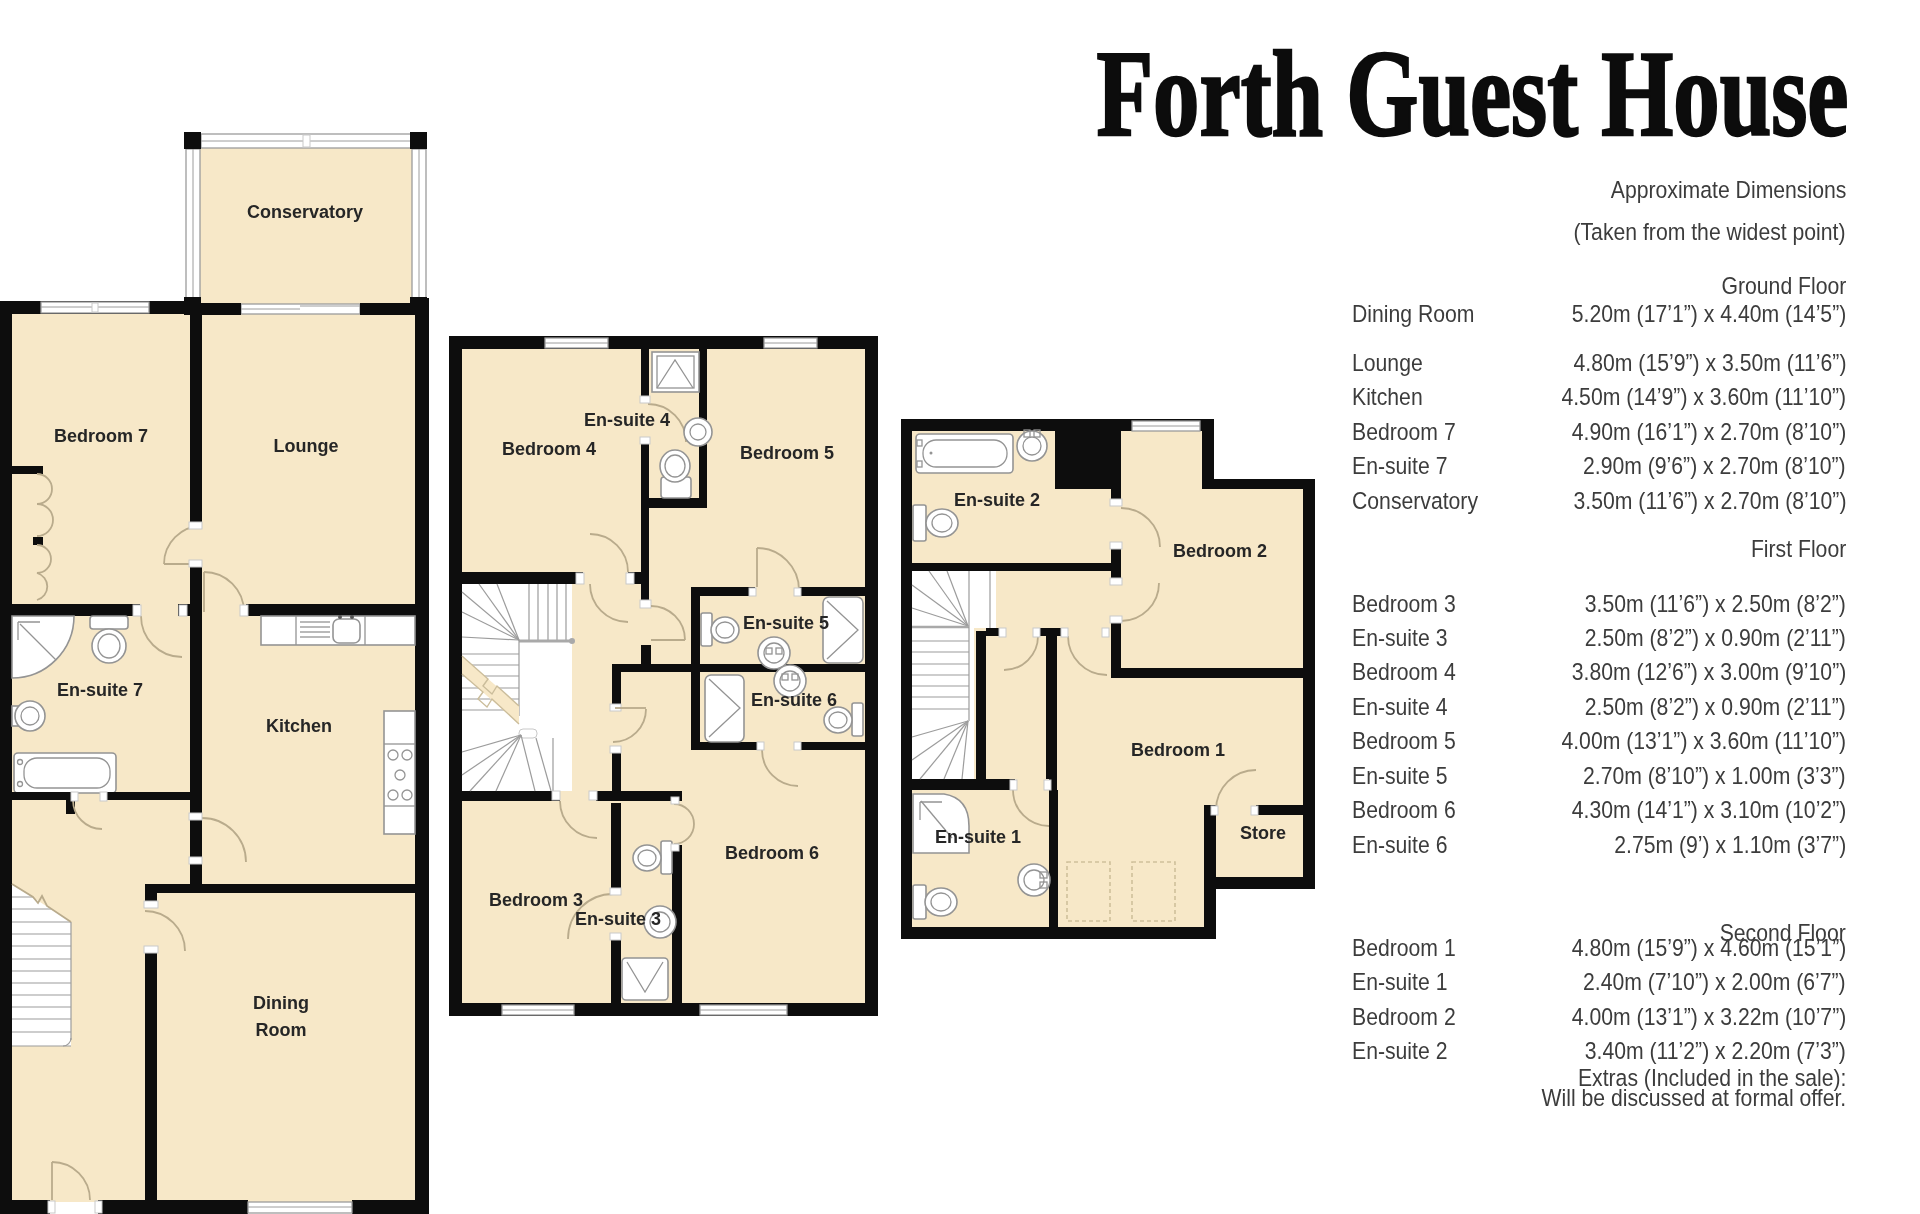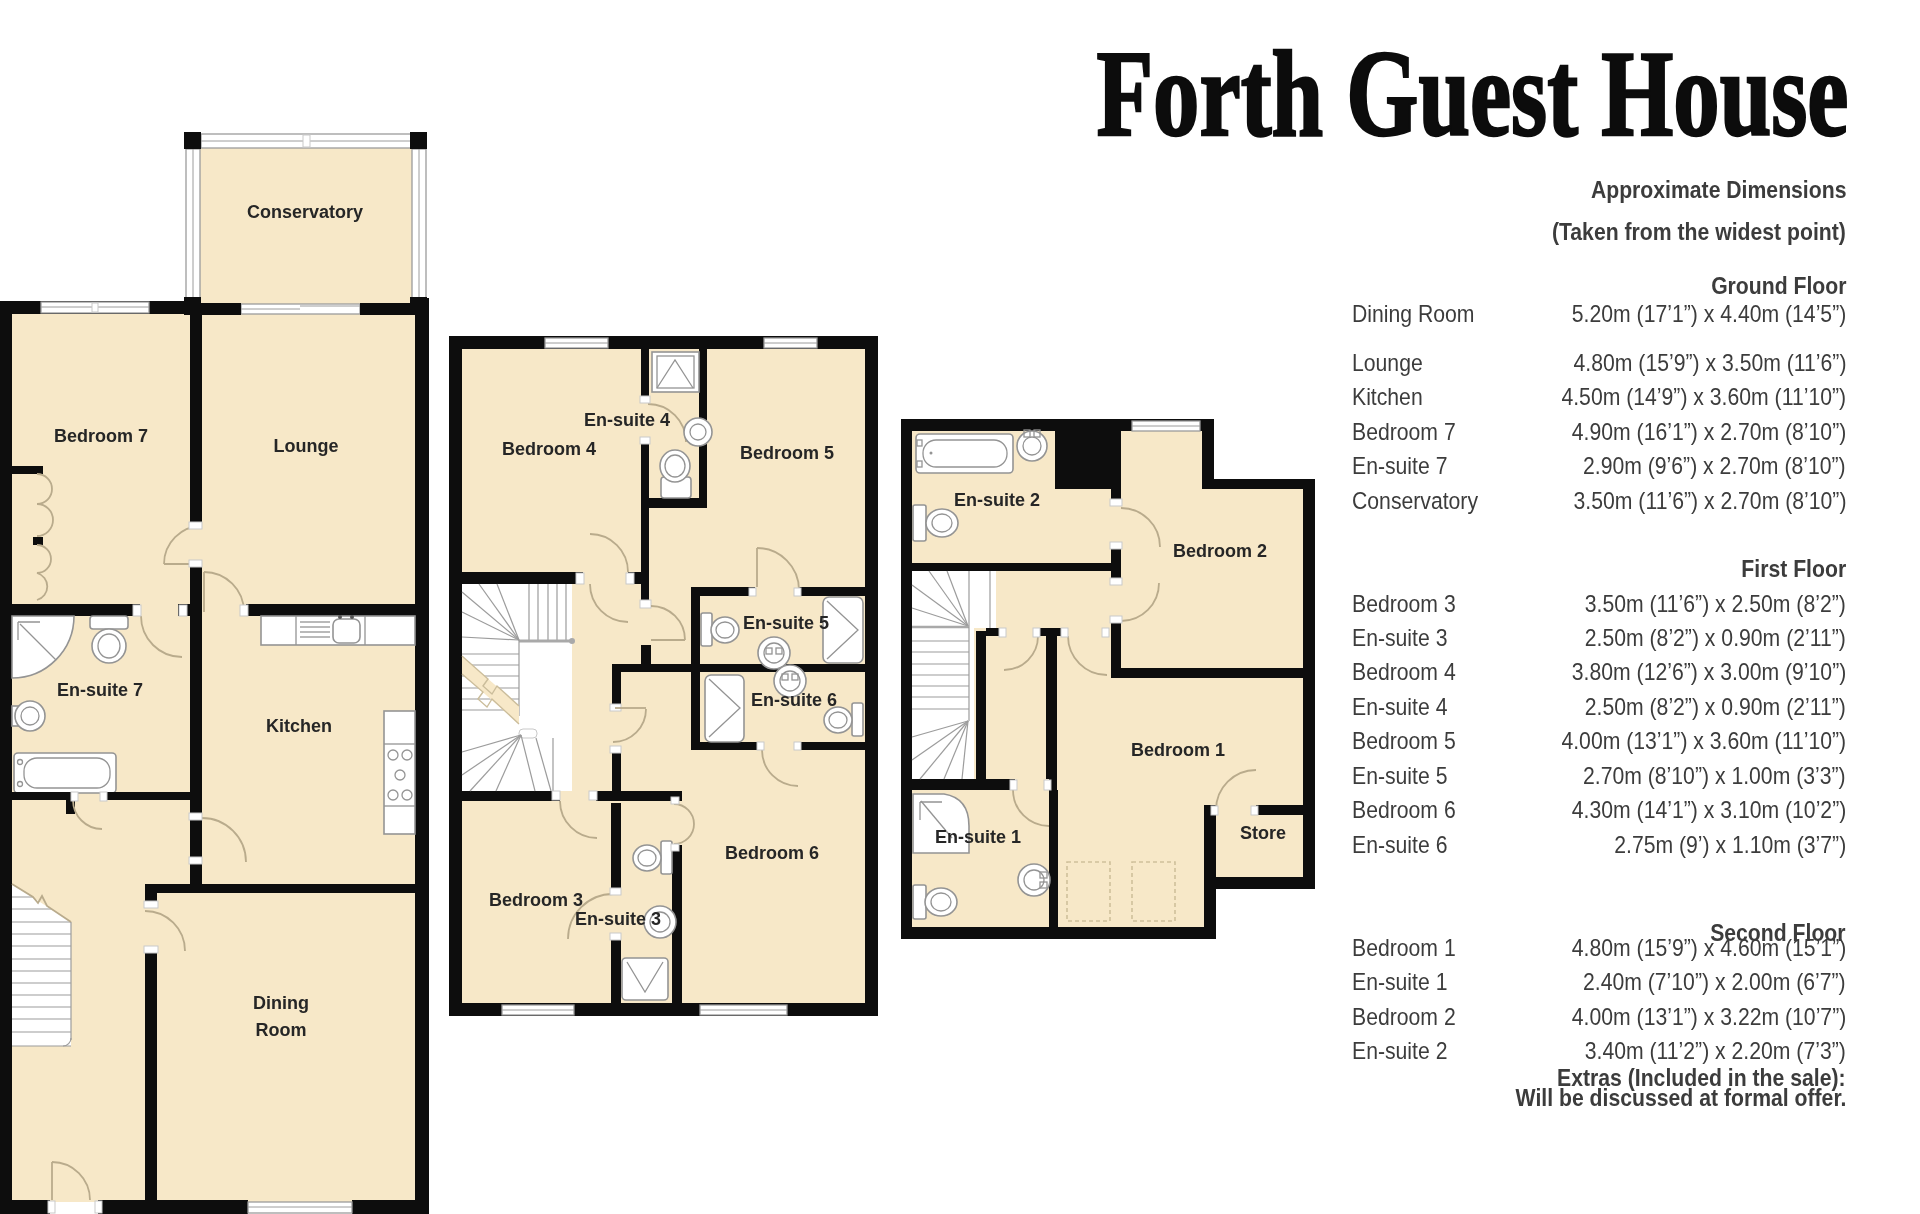--- a/index.html
+++ b/index.html
@@ -3,21 +3,21 @@
 <meta charset="utf-8">
 <style>
   html,body{margin:0;padding:0;background:#ffffff;} 
   body{width:1920px;height:1214px;position:relative;overflow:hidden;font-family:"Liberation Sans",sans-serif;}
   #title{position:absolute;top:24px;right:71px;font-family:"Liberation Serif",serif;font-weight:bold;
     font-size:122px;color:#0c0c0c;white-space:nowrap;letter-spacing:0px;
     -webkit-text-stroke:2.5px #0c0c0c;transform:scaleX(0.76);transform-origin:100% 50%;}
   .row{position:absolute;left:1352px;width:494px;height:35px;font-size:24.5px;color:#3c3c3c;}
   .row .l{position:absolute;left:0;top:0;transform:scaleX(0.865);transform-origin:0 50%;}
   .row .r{position:absolute;right:0;top:0;transform:scaleX(0.865);transform-origin:100% 50%;}
-  .rt{text-align:right;font-weight:bold;}
+  .rt{text-align:right;}
 </style>
 </head>
 <body>
 
 <div id="title">Forth Guest House</div>
 
 <div id="dims">
 <div class="row rt" style="top:176px">
       <span class="r">Approximate Dimensions</span>
     </div>
@@ -44,21 +44,21 @@
       <span class="r">4.90m (16’1”) x 2.70m (8’10”)</span>
     </div>
 <div class="row" style="top:452px">
       <span class="l">En-suite 7</span>
       <span class="r">2.90m (9’6”) x 2.70m (8’10”)</span>
     </div>
 <div class="row" style="top:487px">
       <span class="l">Conservatory</span>
       <span class="r">3.50m (11’6”) x 2.70m (8’10”)</span>
     </div>
-<div class="row rt" style="top:555px">
+<div class="row rt" style="top:535px">
       <span class="r">First Floor</span>
     </div>
 <div class="row" style="top:590px">
       <span class="l">Bedroom 3</span>
       <span class="r">3.50m (11’6”) x 2.50m (8’2”)</span>
     </div>
 <div class="row" style="top:624px">
       <span class="l">En-suite 3</span>
       <span class="r">2.50m (8’2”) x 0.90m (2’11”)</span>
     </div>

